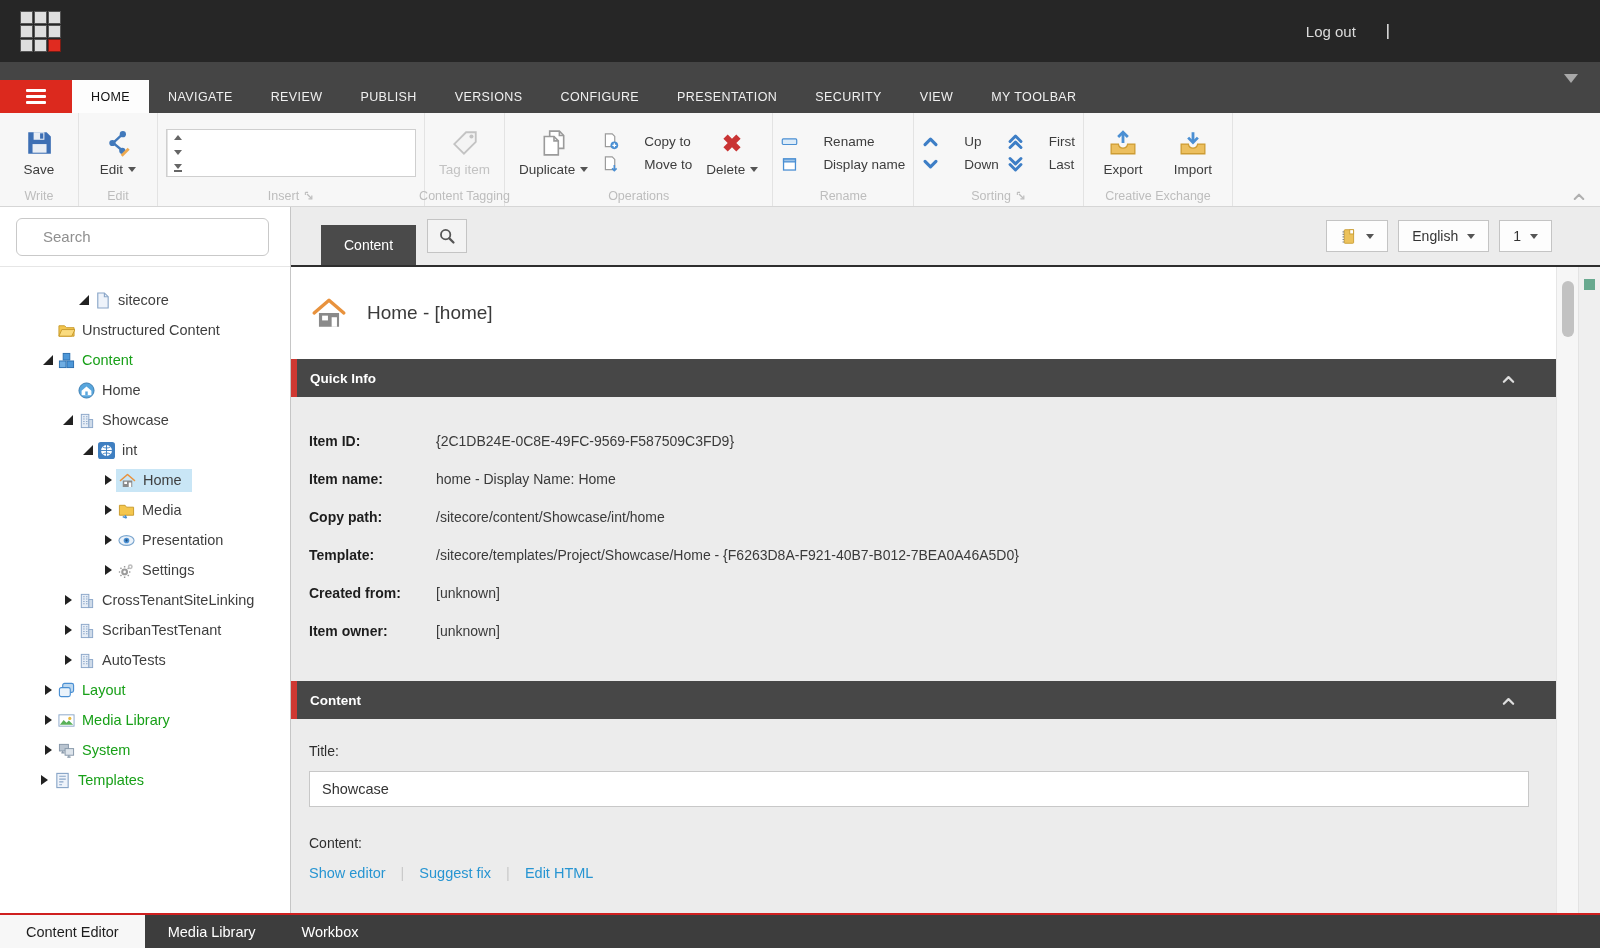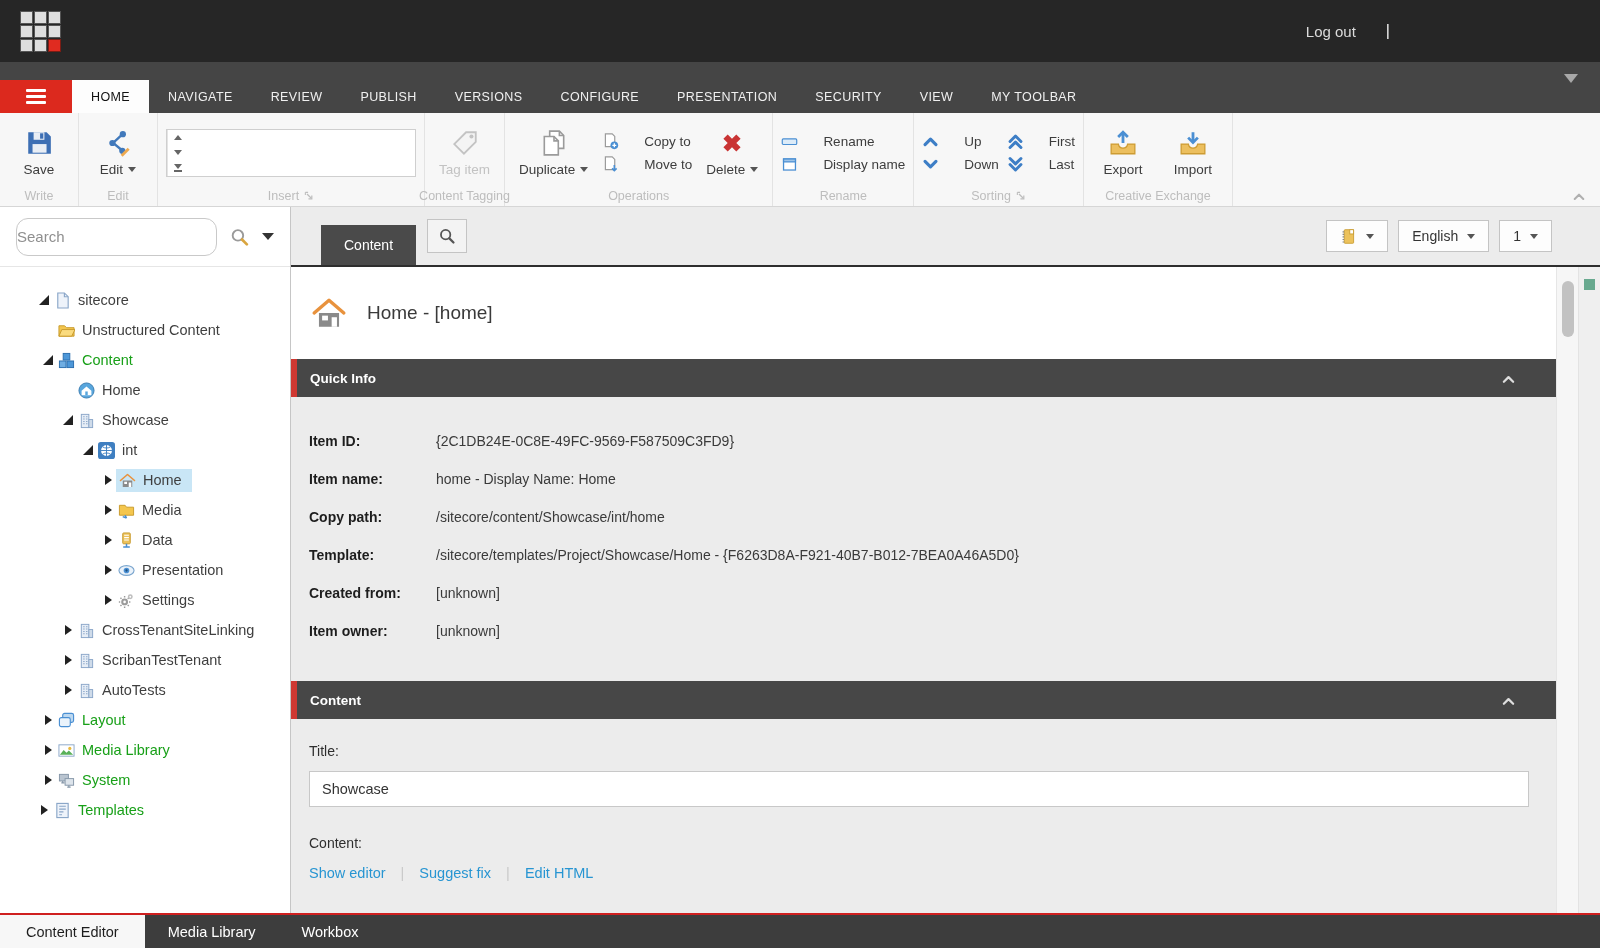--- a/index.html
+++ b/index.html
@@ -49,21 +49,21 @@
   .lb-spinner .sp { flex:1; display:flex; align-items:center; justify-content:center; flex-direction:column; cursor:pointer; }
   .tri-up { width:0;height:0;border-left:4px solid transparent;border-right:4px solid transparent;border-bottom:5px solid #666; }
   .tri-down { width:0;height:0;border-left:4px solid transparent;border-right:4px solid transparent;border-top:5px solid #666; }
   .tri-bar { width:8px; height:1.5px; background:#666; margin-top:1.5px; }
   .ribbon-collapse { position:absolute; right:14px; bottom:4px; width:14px; height:12px; cursor:pointer; }
 
   
   .workspace { display:flex; height:706px; }
   .sidebar { width:291px; background:#fff; border-right:1px solid #c6c6c6; display:flex; flex-direction:column; }
   .search-row { height:60px; display:flex; align-items:center; gap:12px; padding:0 16px; border-bottom:1px solid #e6e6e6; }
-  .search-input { flex:1; height:38px; border:1px solid #c9c9c9; border-radius:12px; font-size:15px; color:#555; padding:0 0; font-family:"Liberation Sans", sans-serif; outline:none; }
+  .search-input { flex:1; height:38px; border:1px solid #c9c9c9; border-radius:6px; font-size:15px; color:#555; padding:0 26px; font-family:"Liberation Sans", sans-serif; outline:none; }
   .search-input::placeholder { color:#8f8f8f; }
   .search-btn { width:22px; height:22px; cursor:pointer; }
   .search-caret { width:0;height:0;border-left:6px solid transparent;border-right:6px solid transparent;border-top:7px solid #333; cursor:pointer; }
   .tree { flex:1; padding-top:18px; overflow:hidden; }
   .tree-row { height:30px; display:flex; align-items:center; cursor:pointer; }
   .tree-arrow { width:16px; display:flex; align-items:center; justify-content:center; flex:none; }
   .arr-c { width:0;height:0;border-top:5px solid transparent;border-bottom:5px solid transparent;border-left:7px solid #222; }
   .arr-e { width:0;height:0;border:5.5px solid transparent;border-right-color:#222;border-bottom-color:#222; }
   .tree-icon { width:17px; height:17px; margin:0 7px 0 2px; flex:none; }
   .tree-label { font-size:14.5px; color:#3f3f3f; white-space:nowrap; }
@@ -404,21 +404,21 @@
       <input class="search-input" type="text" placeholder="Search" style="">
       <span class="search-btn icn" id="sidebar-search-icon">
           <svg viewBox="0 0 20 20">
             <circle cx="8.5" cy="8.5" r="5" fill="none" stroke="#9a9a9a" stroke-width="1.8"></circle>
             <path d="M12.4 12.4l4.6 4.6" stroke="#d9a53f" stroke-width="2.6" stroke-linecap="round"></path>
           </svg>
         </span>
       <span class="search-caret"></span>
     </div>
     <div class="tree">
-        <div class="tree-row" style="padding-left: 36px;">
+        <div class="tree-row" style="padding-left: 36px; margin-left: 40px;">
           <span class="tree-arrow">
             <span class="arr-e"></span>
           </span>
           <span class="icn tree-icon" style="width: 17px; height: 17px;">
             <svg viewBox="0 0 18 18">
               <path d="M4 1h7l4 4v12H4z" fill="#eef3fa" stroke="#8aa6c8" stroke-width="1.2"></path>
               <path d="M11 1v4h4" fill="none" stroke="#8aa6c8" stroke-width="1.2"></path>
             </svg>
           </span>
           <span class="tree-label">sitecore</span>
@@ -503,33 +503,20 @@
           <span class="tree-arrow">
             <span class="arr-c"></span>
           </span>
           <span class="icn tree-icon" style="width: 17px; height: 17px;">
             <svg viewBox="0 0 18 18">
               <path d="M1.5 3.5h6l1.5 2h7.5V14h-15z" fill="#f4c64e" stroke="#c89a2c"></path>
               <path d="M5 15.5l4 1.5M9 17l-1.5-3" fill="none" stroke="#4a8fd3" stroke-width="1.6"></path>
             </svg>
           </span>
           <span class="tree-label">Media</span>
-        </div>
-        <div class="tree-row" style="padding-left: 100px;">
-          <span class="tree-arrow">
-            <span class="arr-c"></span>
-          </span>
-          <span class="icn tree-icon" style="width: 17px; height: 17px;">
-            <svg viewBox="0 0 18 18">
-              <rect x="5" y="1" width="8" height="11.5" rx="1" fill="#ecc25c" stroke="#c89a2c"></rect>
-              <path d="M6.5 3.5h5M6.5 6h5M6.5 8.5h5" stroke="#fff" stroke-width="1.2"></path>
-              <path d="M9 12.5V16M5.5 16h7" fill="none" stroke="#4a8fd3" stroke-width="1.6"></path>
-            </svg>
-          </span>
-          <span class="tree-label">Data</span>
         </div>
         <div class="tree-row" style="padding-left: 100px;">
           <span class="tree-arrow">
             <span class="arr-c"></span>
           </span>
           <span class="icn tree-icon" style="width: 17px; height: 17px;">
             <svg viewBox="0 0 18 18">
               <ellipse cx="9" cy="9" rx="8" ry="5.2" fill="#eaf2fa" stroke="#7da7cf" stroke-width="1.2"></ellipse>
               <circle cx="9" cy="9" r="3" fill="#4a8fd3"></circle>
               <circle cx="9" cy="9" r="1.2" fill="#1d4f7c"></circle>

